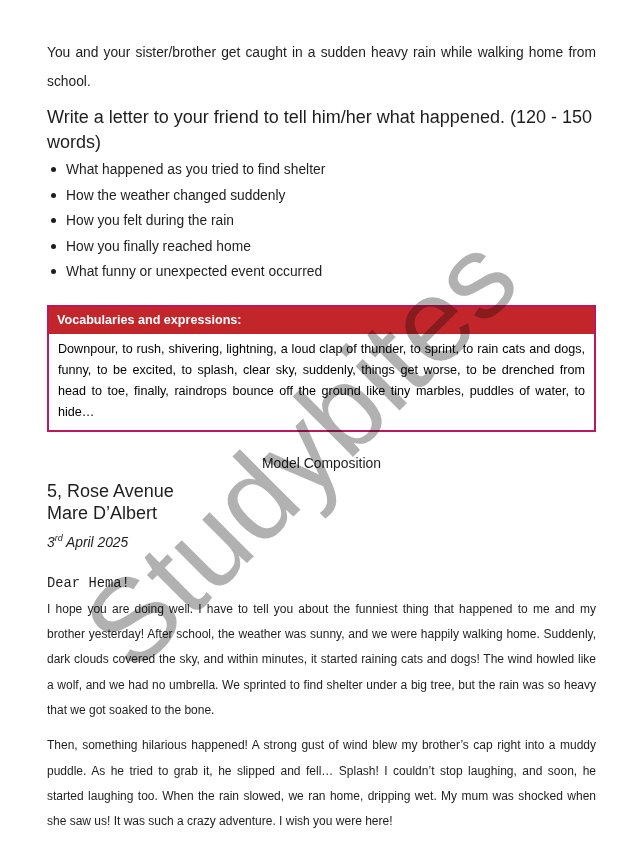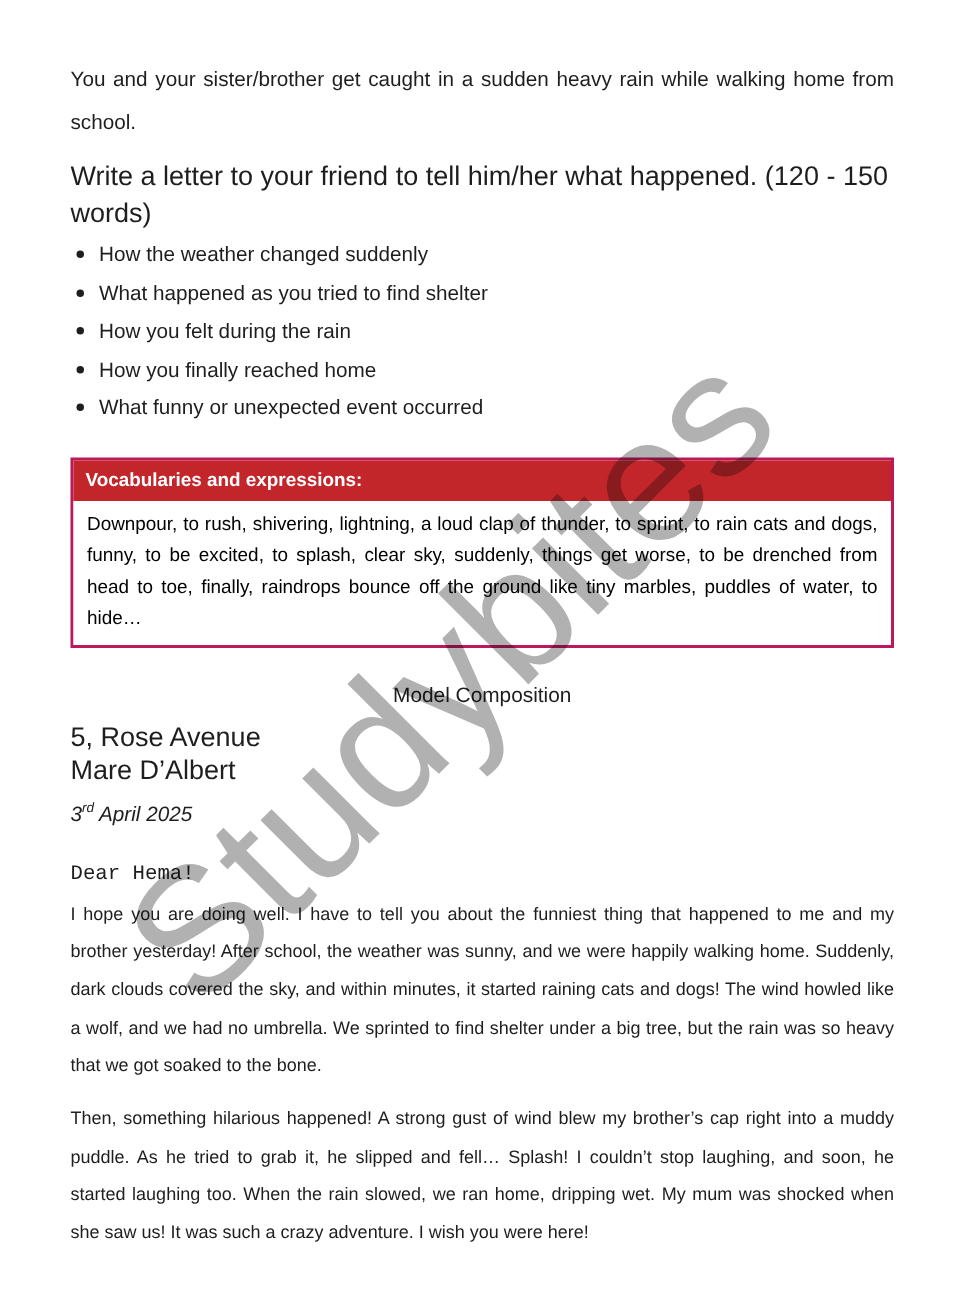--- a/index.html
+++ b/index.html
@@ -126,22 +126,22 @@
 
   <div class="content">
 
     <p class="prompt-heading">You and your sister/brother get caught in a sudden heavy rain while walking home from school.</p>
 
     <div class="task-block">
       <div>Write a letter to your friend to tell him/her what happened. (120 - 150 words)</div>
     </div>
 
     <ul class="bullet-list">
+      <li><span class="dot"></span><span>What happened as you tried to find shelter</span></li>
       <li><span class="dot"></span><span>How the weather changed suddenly</span></li>
-      <li><span class="dot"></span><span>What happened as you tried to find shelter</span></li>
       <li><span class="dot"></span><span>How you felt during the rain</span></li>
       <li><span class="dot"></span><span>How you finally reached home</span></li>
       <li><span class="dot"></span><span>What funny or unexpected event occurred</span></li>
     </ul>
 
     <div class="vocab-box">
       <div class="vocab-header">Vocabularies and expressions:</div>
       <div class="vocab-body">Downpour, to rush, shivering, lightning, a loud clap of thunder, to sprint, to rain cats and dogs, funny, to be excited, to splash, clear sky, suddenly, things get worse, to be drenched from head to toe, finally, raindrops bounce off the ground like tiny marbles, puddles of water, to hide…</div>
     </div>
 

